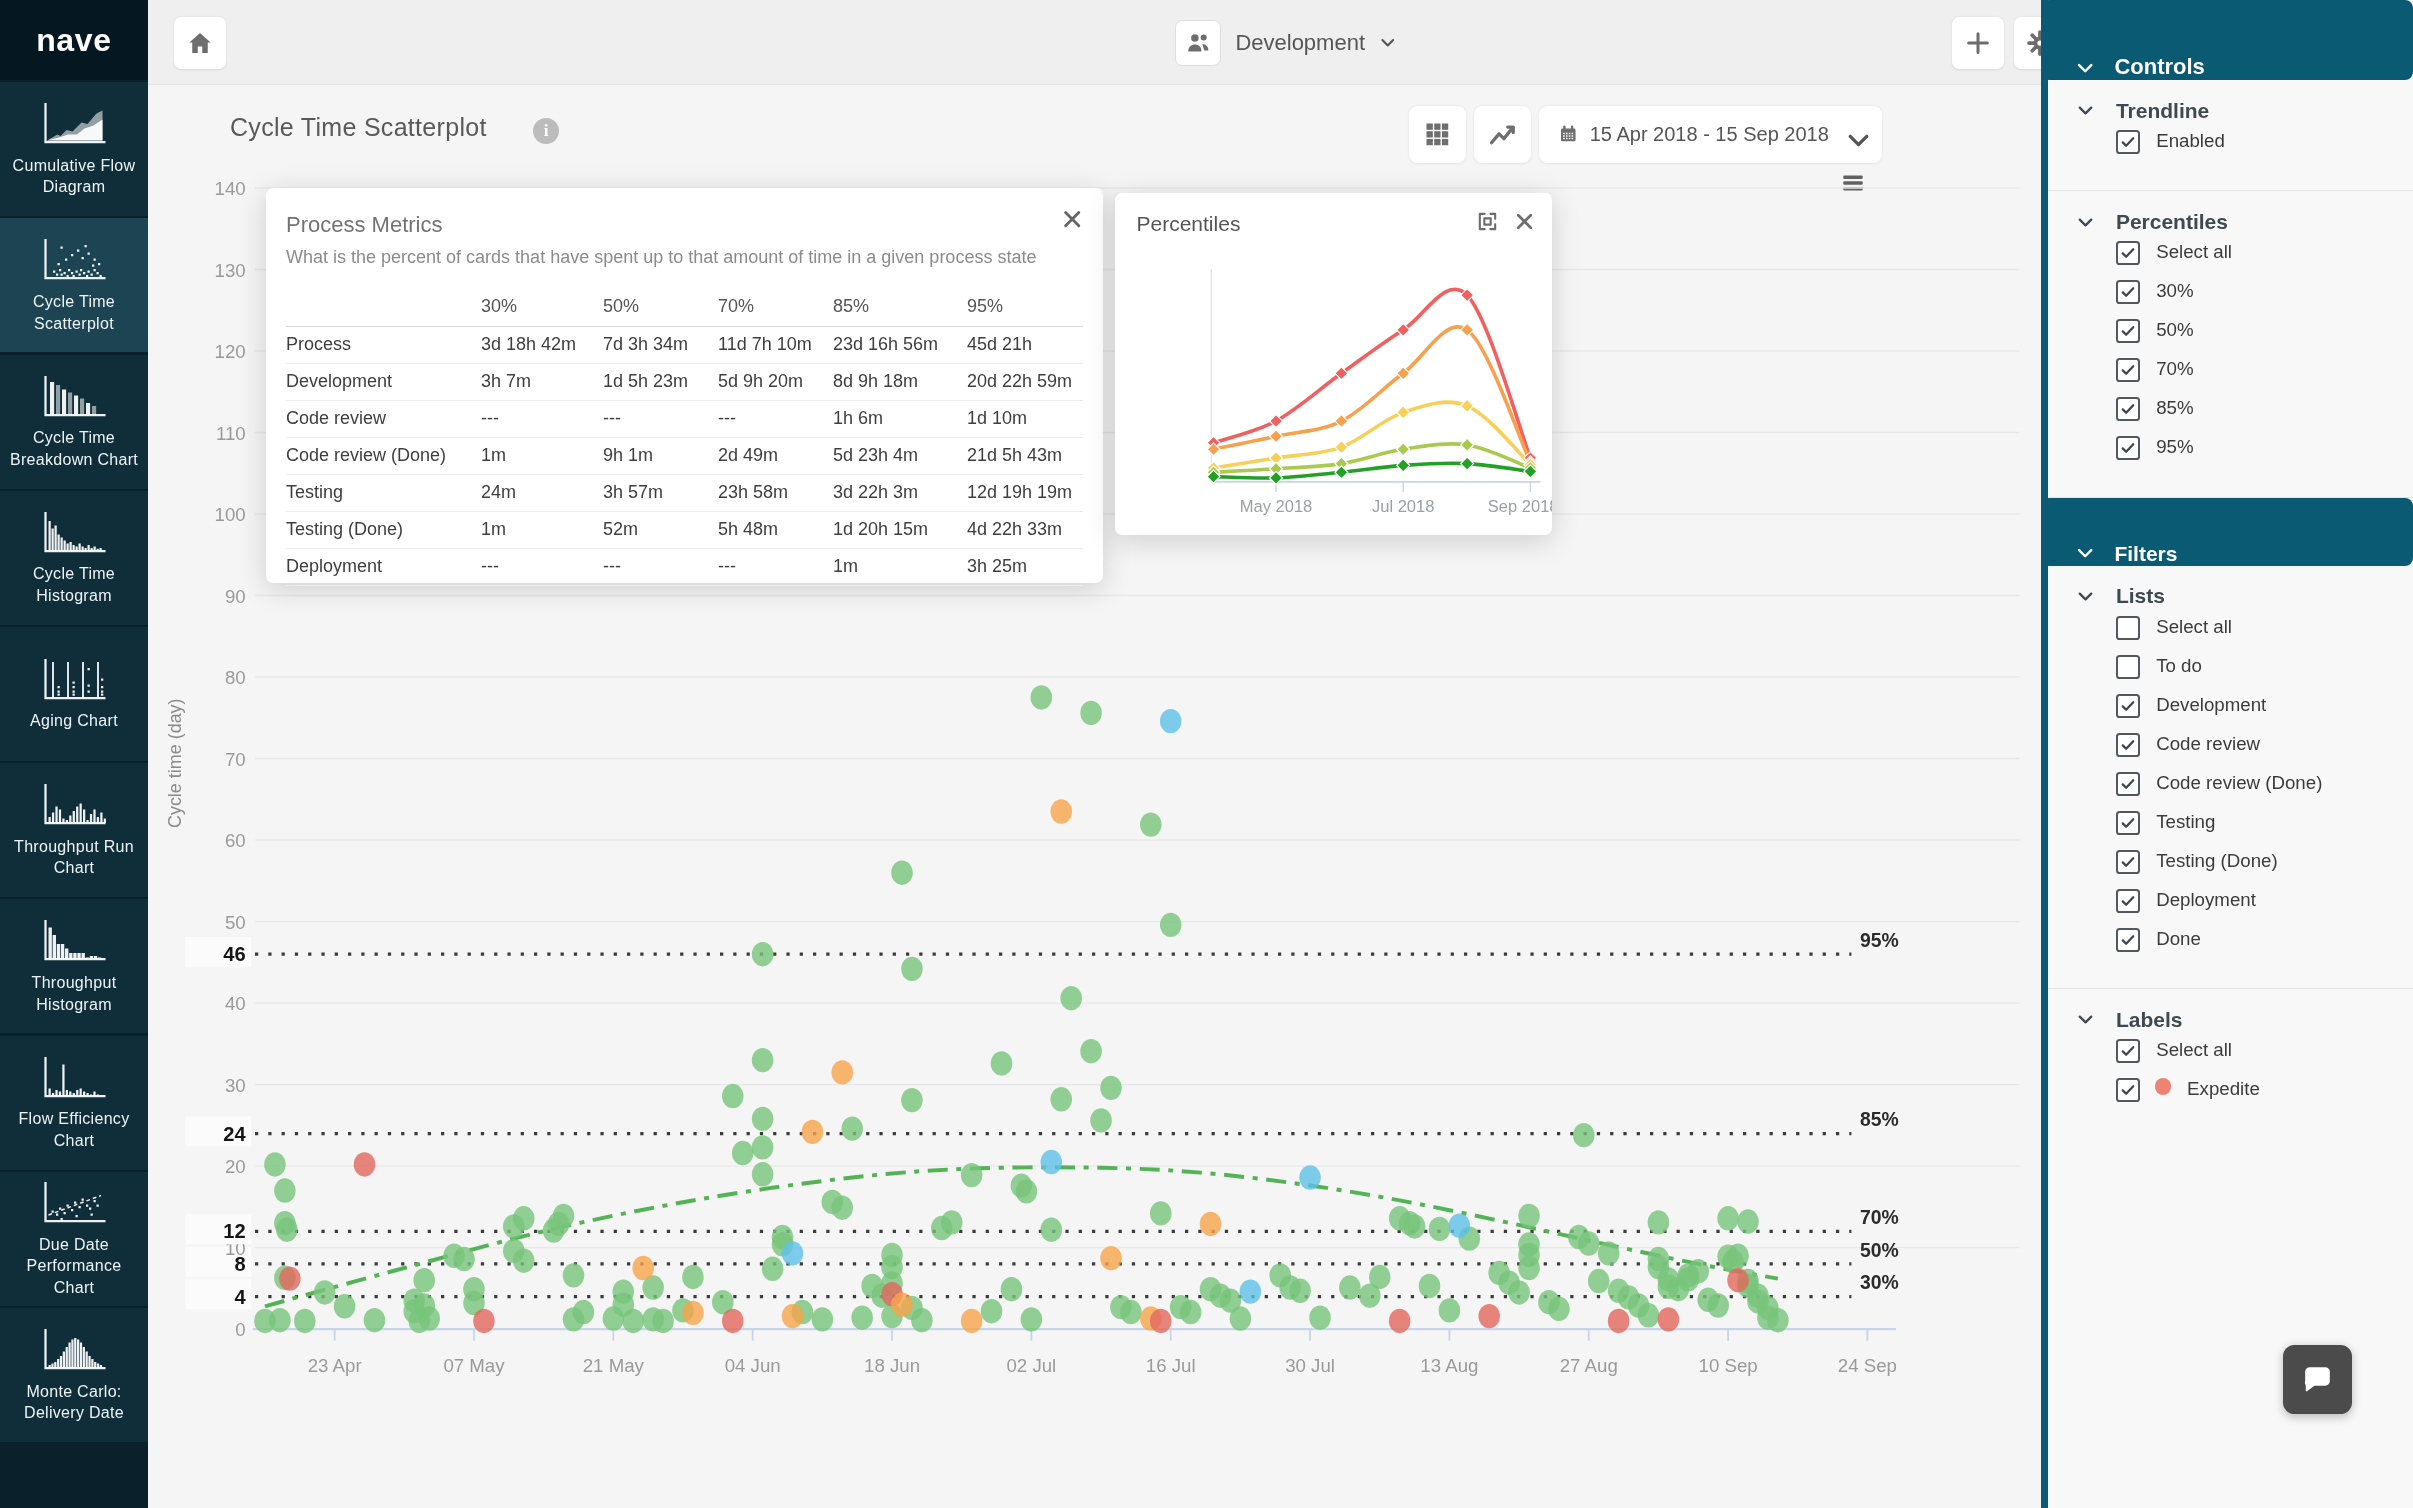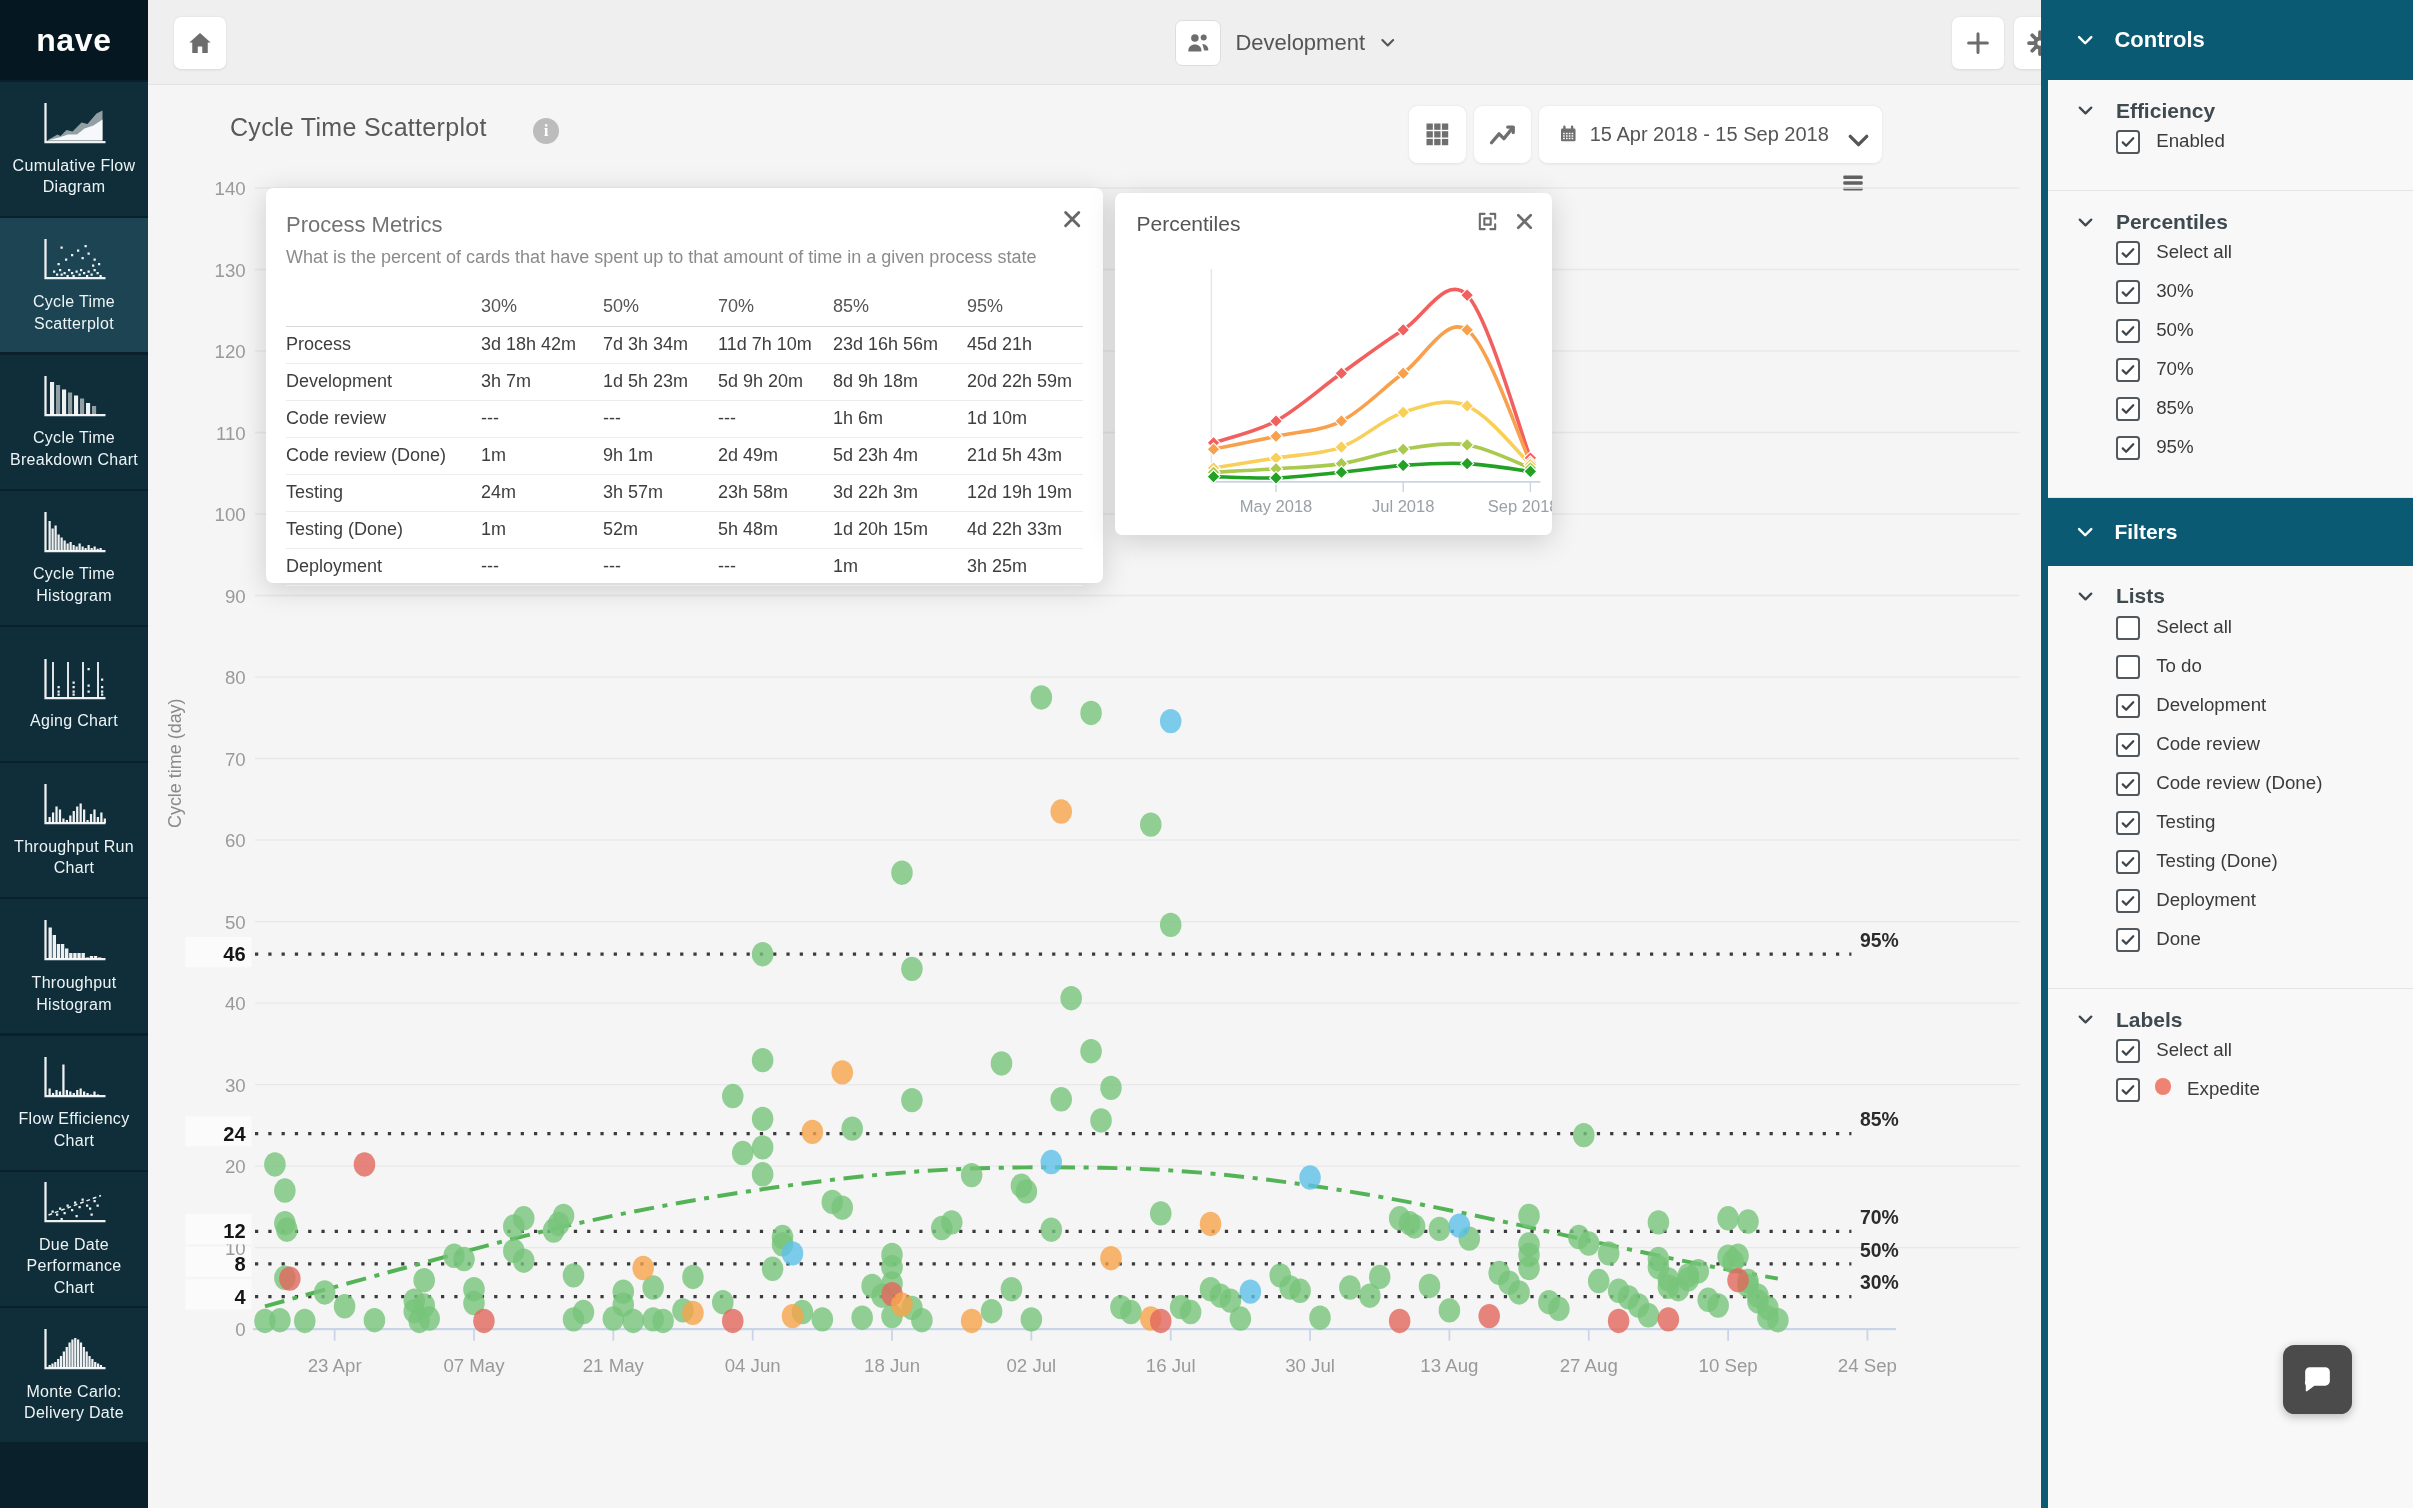--- a/index.html
+++ b/index.html
@@ -58,21 +58,21 @@
   .pmr.hd{color:#555;border-bottom:1.4px solid #d8d8d8;height:40px;}
   #pct-pop{left:1115px;top:193px;width:437px;height:342px;overflow:hidden;}
   #pct-pop h2{margin:18.7px 0 0 21.5px;font-size:21px;color:#555;font-weight:400;}
   #pct-icons{position:absolute;right:16px;top:17px;display:flex;gap:14.4px;color:#6d6d6d;}
   #pct-icons svg{width:23px;height:23px;cursor:pointer;}
   #minichart{position:absolute;left:0;top:0;width:437px;height:342px;}
 
   
   #rightbar{left:2041px;top:0;width:372px;height:1508px;background:#f8f8f8;}
   #rightbar .strip{position:absolute;left:0;top:0;width:7.2px;height:1508px;background:#0b5a73;}
-  .teal-band{background:#0b5a73;color:#fff;display:flex;align-items:center;font-weight:700;}
+  .teal-band{background:#0b5a73;color:#fff;display:flex;align-items:flex-end;font-weight:700;border-radius:8px;}
   #cp-header{height:80px;font-size:22px;}
   .teal-band .chev{width:24.4px;height:24.4px;margin:0 17px 0 32px;color:#fff;flex:none;}
   .cp-section{padding:18.7px 0 21.5px 0;margin-left:7.2px;}
   .cp-section.divided{border-bottom:1.4px solid #e4e4e4;}
   .cp-trow{display:flex;align-items:center;color:#3f4a50;font-size:21px;font-weight:700;margin-bottom:7.2px;}
   .cp-trow .chev{width:23px;height:23px;margin:0 18.7px 0 26px;color:#3f4a50;flex:none;}
   .cp-item{display:flex;align-items:flex-start;height:39px;margin-left:68px;cursor:pointer;}
   .cp-item .txt{font-size:18.7px;color:#3b3b3b;margin-left:16px;}
   .cb{width:24px;height:24px;border:2.2px solid #51595e;border-radius:3.6px;background:#fff;flex:none;
     display:flex;align-items:center;justify-content:center;}
@@ -825,21 +825,21 @@
           <path d="M6 9l6 6 6-6"></path>
         </svg></span>
     <span>Controls</span>
   </div>
   <div id="cp-body">
       <div class="cp-section divided">
         <div class="cp-trow">
           <span class="chev"><svg viewBox="0 0 24 24" width="100%" height="100%" fill="none" stroke="currentColor" stroke-width="2.4" stroke-linecap="round" stroke-linejoin="round">
               <path d="M6 9l6 6 6-6"></path>
             </svg></span>
-          <span>Efficiency</span>
+          <span>Trendline</span>
         </div>
         <label class="cp-item">
           <span class="cb">
             <svg viewBox="0 0 24 24" fill="none" stroke="#3c464c" stroke-width="3" stroke-linecap="round" stroke-linejoin="round">
               <path d="M5 12.5l4.5 4.5L19 7"></path>
             </svg>
           </span>
         <span class="txt">Enabled</span>
         </label>
       </div>

